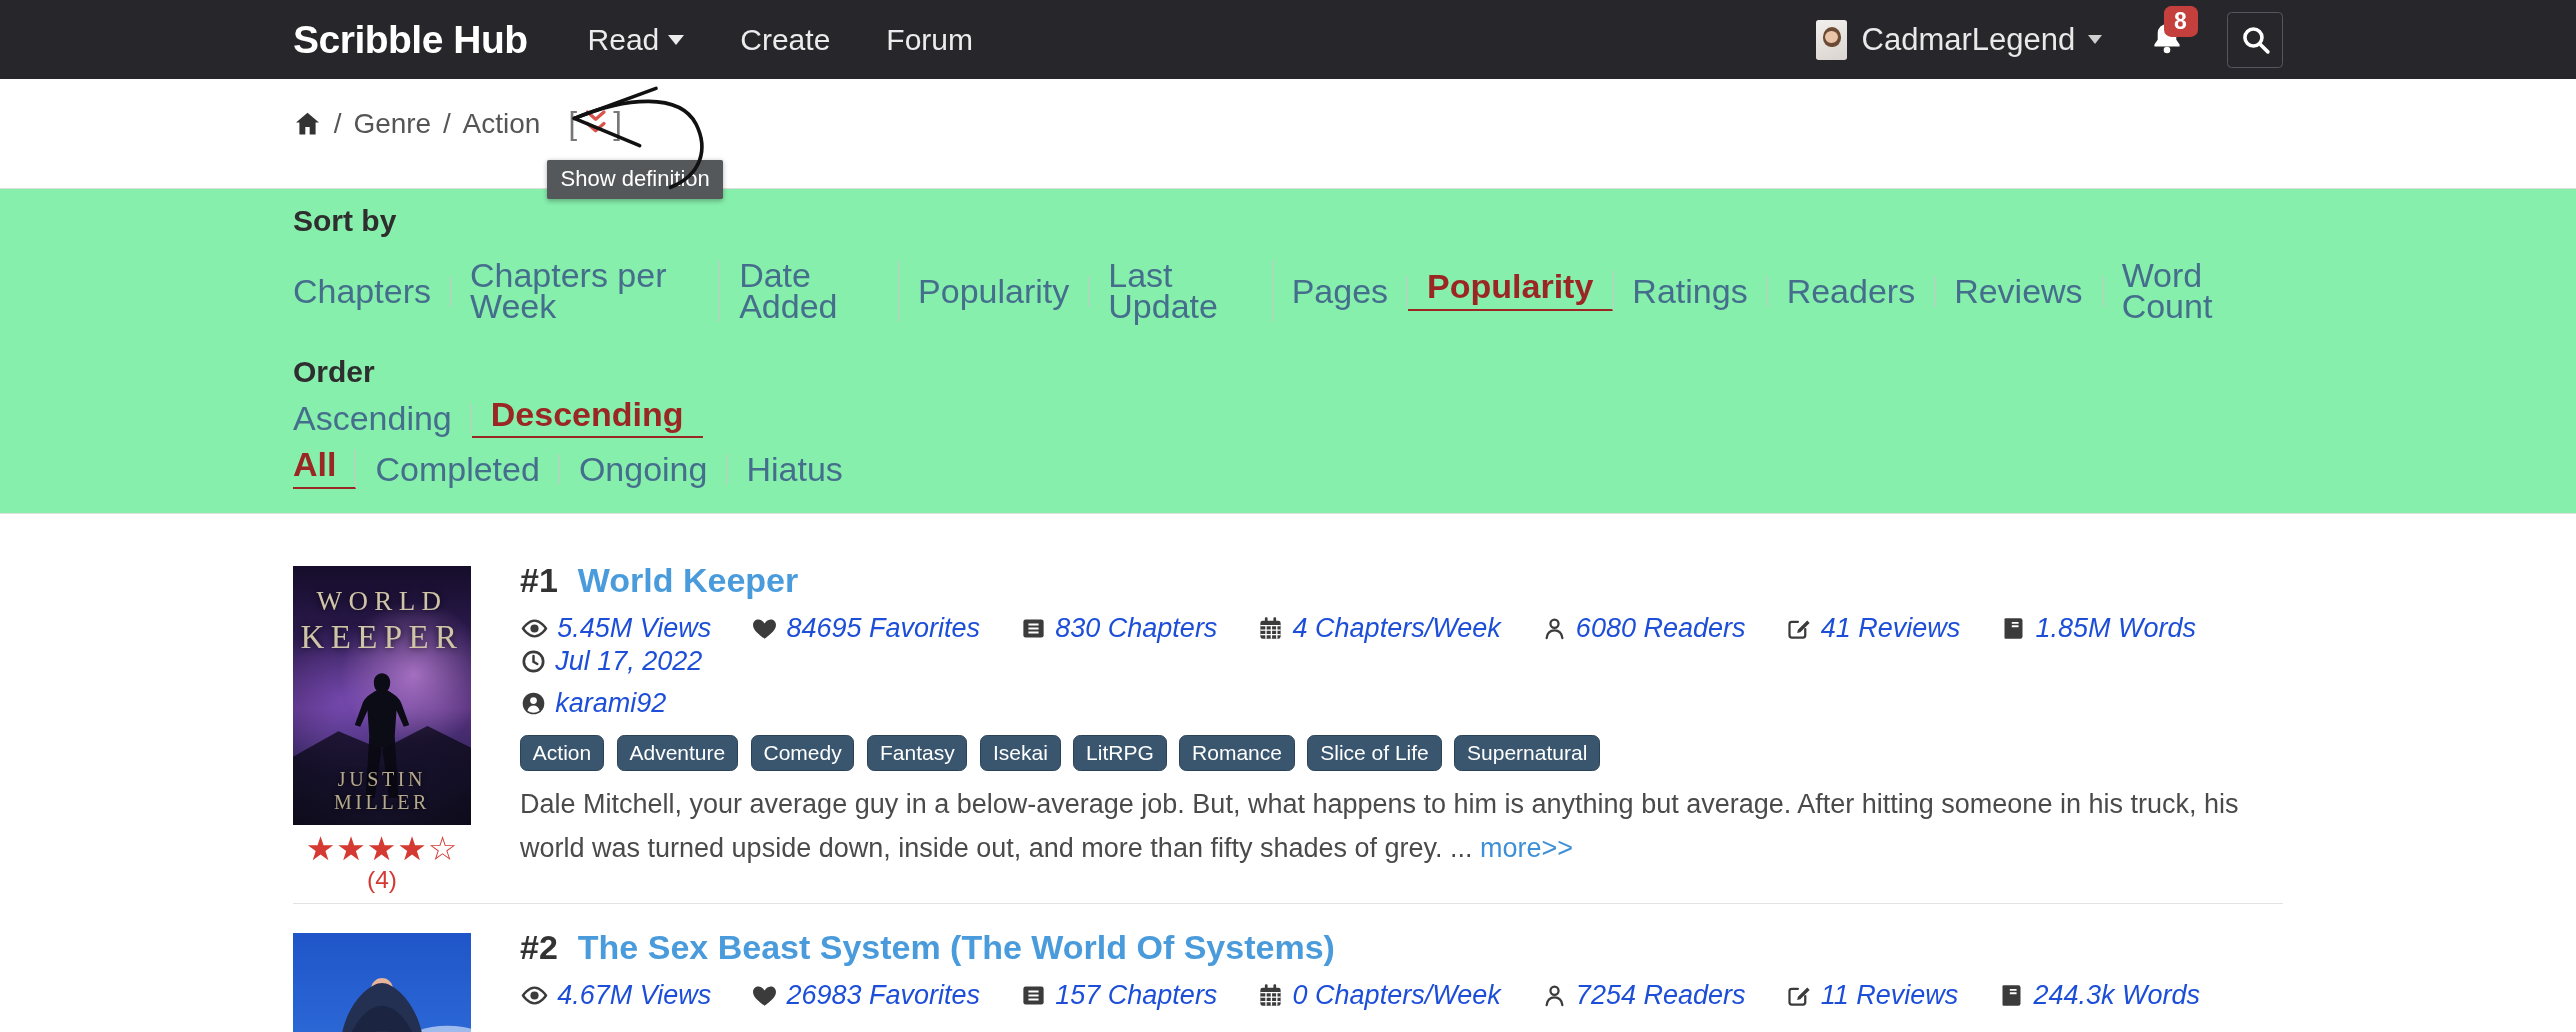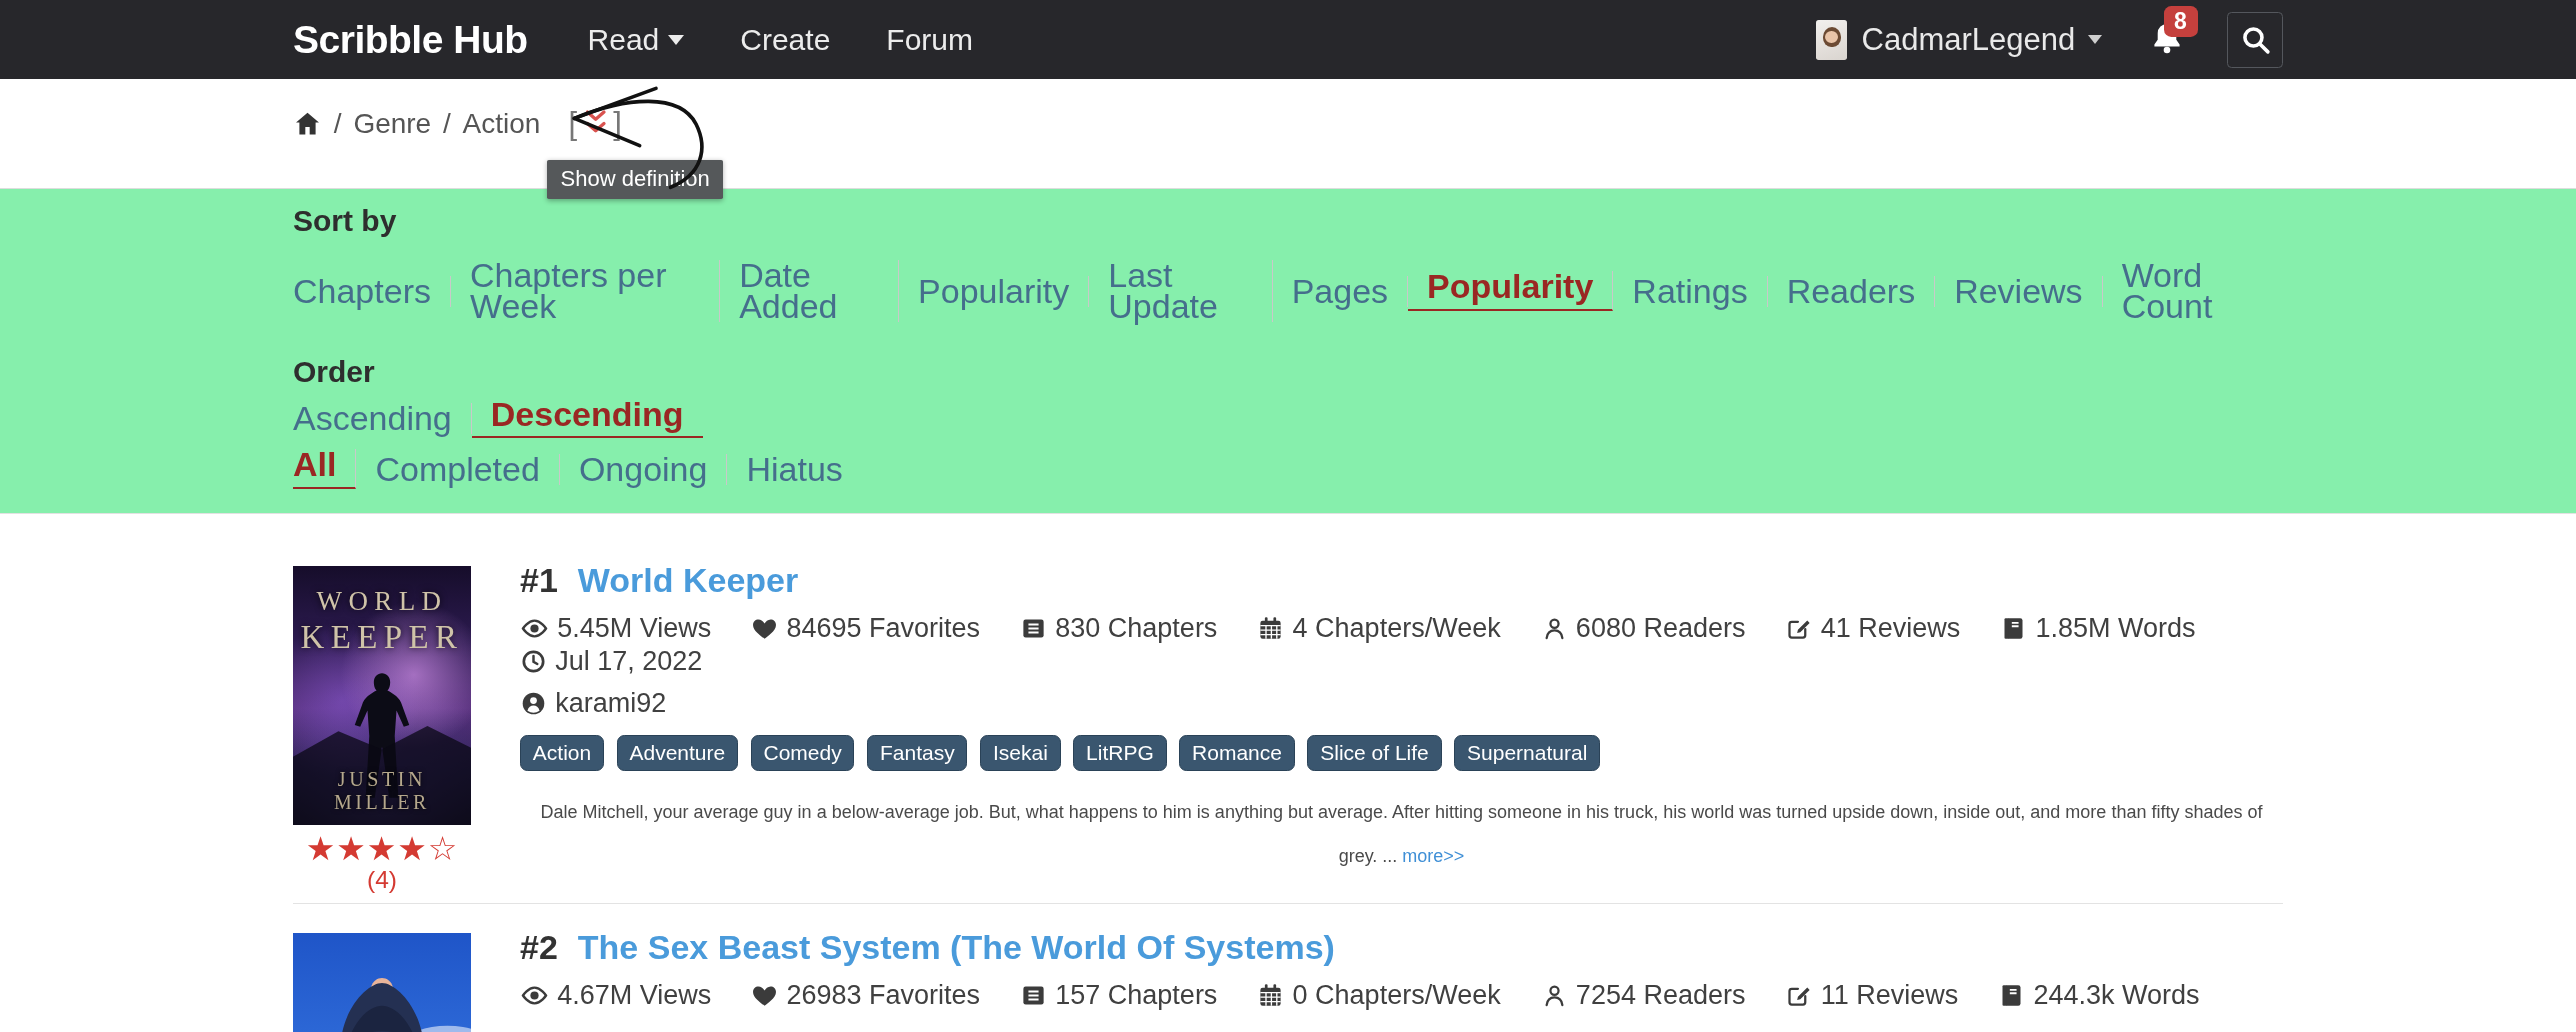--- a/index.html
+++ b/index.html
@@ -79,27 +79,27 @@
   .stars { margin-top:7.3px; font-family:"DejaVu Sans",sans-serif; font-size:33px; color:#d43a32;
       letter-spacing:0.9px; line-height:33px; cursor:pointer; }
   .rating-label { margin-top:1.8px; font-size:24.5px; color:#d43a32; line-height:25.4px; }
 
   .info-col { flex:1; margin-left:49px; min-width:0; }
   .title-row { display:flex; align-items:baseline; gap:20px; line-height:42px; }
   .rank { font-size:34px; font-weight:800; color:#333; }
   .title { font-size:34px; font-weight:700; color:#4a9bdb; cursor:pointer; }
   .stats { display:flex; flex-wrap:wrap; align-items:center; column-gap:40px; margin-top:11px; line-height:33px; }
   .stats.row2 { margin-top:9px; }
-  .stat { display:inline-flex; align-items:center; gap:8.2px; font-size:27px; color:#404040; }
+  .stat { display:inline-flex; align-items:center; gap:8.2px; font-size:27px; color:#1d4ed8;font-style:italic; }
   .icn { display:inline-flex; color:#3b3b3b; }
   .icn svg { display:block; }
   .tags { display:flex; flex-wrap:wrap; gap:12.7px; margin-top:14.5px; }
   .tag { background:#3a566f; border:1.8px solid #2a4257; color:#fff; font-size:21px; line-height:21px;
       padding:6.4px 11.8px; border-radius:7.3px; cursor:pointer; }
-  .desc { margin-top:19px; font-size:18px; color:#4a4a4a; line-height:44px; max-width:1779px;text-align:center; }
+  .desc { margin-top:11px; font-size:27px; color:#4a4a4a; line-height:44px; max-width:1779px; }
   .more { color:#3f8fd6; cursor:pointer; }
 </style>
 </head>
 <body>
 
 <header class="navbar">
   <div class="container">
     <div class="logo">Scribble Hub</div>
     <nav class="nav-links">
         <a class="nav-link">Read<span class="caret"></span></a>

